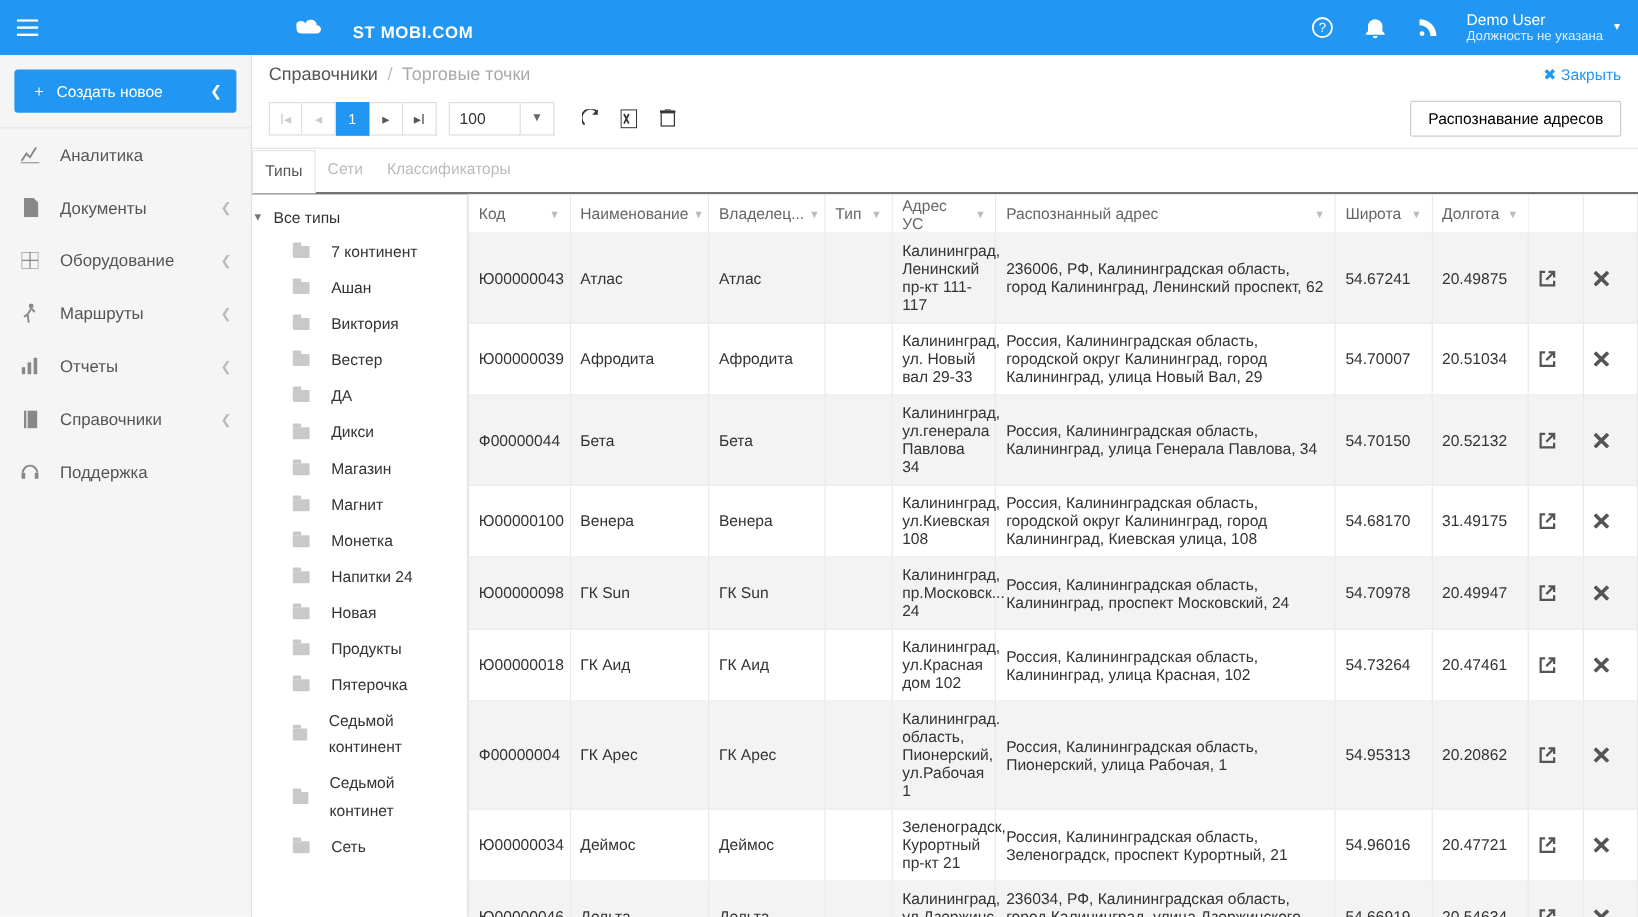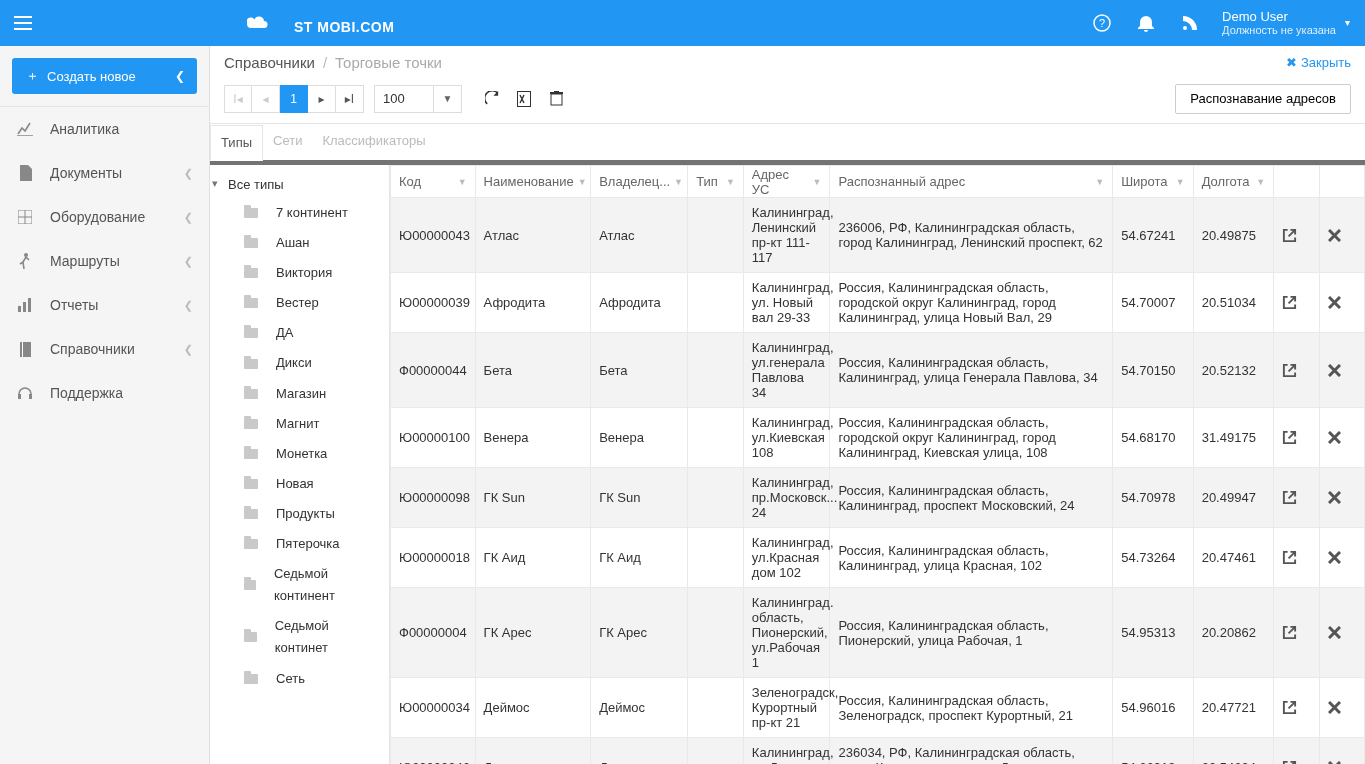--- a/index.html
+++ b/index.html
@@ -36,21 +36,21 @@
 .btn { width:28px; height:28px; border:1px solid #ddd; background:#fff; display:flex; align-items:center; justify-content:center; cursor:pointer; color:#555; font-size:12px; }
 .btn + .btn { border-left:none; }
 .btn.active { background:#2196f3; color:#fff; border-color:#2196f3; }
 .btn.disabled{ color:#ccc; cursor:default;}
 .page-size { height:28px; width:60px; border:1px solid #ddd; margin-left:10px; display:flex; align-items:center; padding:0 8px; font-size:13px; position:relative; }
 .page-size-drop { width:28px; height:28px; border:1px solid #ddd; border-left:none; display:flex; align-items:center; justify-content:center; font-size:10px; color:#666; cursor:pointer;}
 .tool-icons { display:flex; gap:0; margin-left:14px; }
 .tool-icons .tbtn { width:32px; height:28px; display:flex; align-items:center; justify-content:center; cursor:pointer; color:#444; border:1px solid transparent; }
 .recog-btn { margin-left:auto; height:30px; padding:0 14px; border:1px solid #ccc; background:#fff; font-size:13px; cursor:pointer; border-radius:2px; }
 
-.tabs-row { display:flex; border-bottom:5px solid #737373; }
+.tabs-row { display:flex; border-bottom:2px solid #737373; }
 .left-tabs { width:180px; display:flex; font-size:13px; }
 .left-tab { flex:0 0 auto; padding:9px 10px; color:#bbb; cursor:pointer; }
 .left-tab.active { color:#555; background:#fff; border-bottom:2px solid #fff; position:relative; top:1px; border-top:1px solid #e5e5e5; border-left:1px solid #e5e5e5; border-right:1px solid #e5e5e5;}
 
 .content-row { flex:1; display:flex; overflow:hidden; }
 .tree-col { width:180px; border-right:1px solid #e5e5e5; overflow:auto; padding:6px 0; font-size:13px; }
 .tree-root { padding:6px 14px; font-weight:normal; cursor:pointer; }
 .tree-item { padding:4px 14px 4px 34px; cursor:pointer; display:flex; align-items:center; gap:18px; line-height:1.7; }
 .tree-item .fold { width:14px; height:10px; background:#c9c9c9; border-radius:1px; display:inline-block; position:relative; }
 .tree-item .fold:before { content:""; position:absolute; top:-3px; left:0; width:7px; height:3px; background:#c9c9c9; border-radius:1px 1px 0 0; }
@@ -291,20 +291,24 @@
           <div class="tree-item">
             <span class="fold"></span>
             <span>Магнит</span>
           </div>
           <div class="tree-item">
             <span class="fold"></span>
             <span>Монетка</span>
           </div>
           <div class="tree-item">
             <span class="fold"></span>
+            <span>Напитки 24</span>
+          </div>
+          <div class="tree-item">
+            <span class="fold"></span>
             <span>Новая</span>
           </div>
           <div class="tree-item">
             <span class="fold"></span>
             <span>Продукты</span>
           </div>
           <div class="tree-item">
             <span class="fold"></span>
             <span>Пятерочка</span>
           </div>

